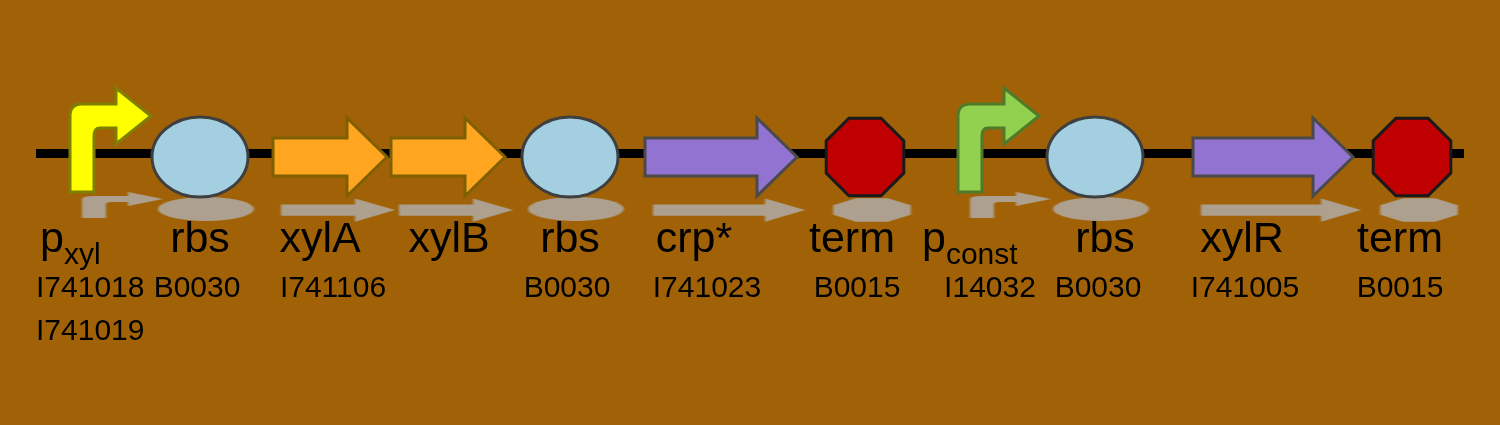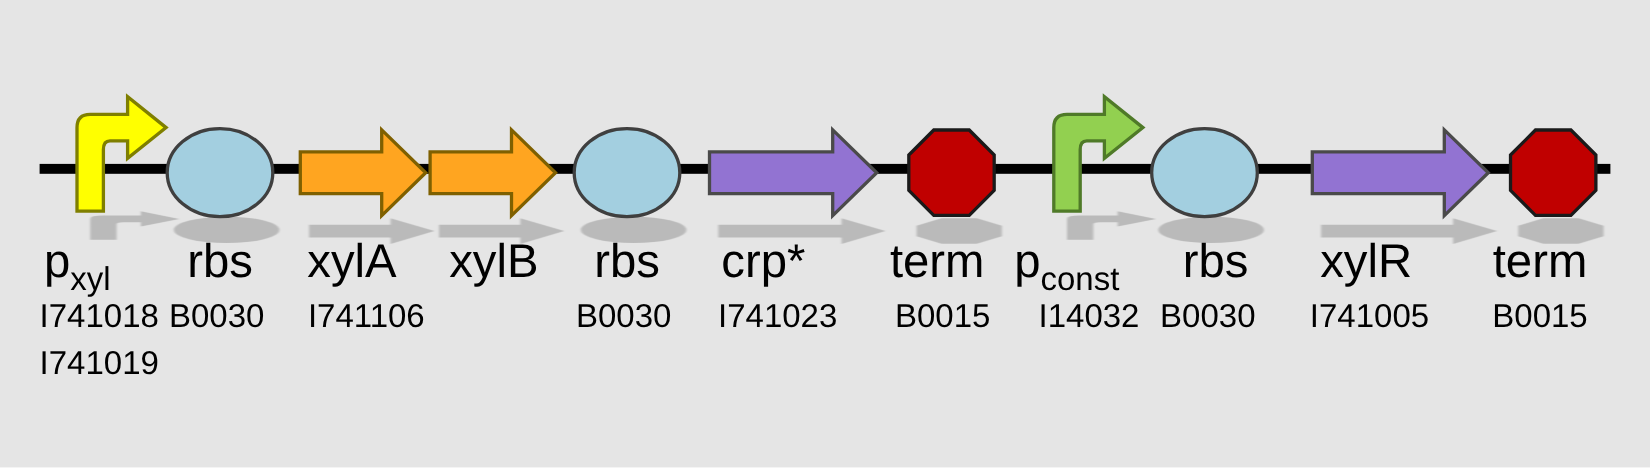--- a/index.html
+++ b/index.html
@@ -1,16 +1,16 @@
 <!DOCTYPE html>
 <html><head>
 <meta charset="utf-8">
 <style>
   html,body{margin:0;padding:0;background:#ffffff;}
-  .stage{position:relative;width:1500px;height:425px;background:#e5e5e5;overflow:hidden;}
+  .stage{position:relative;width:1500px;height:425px;background:#a16207;overflow:hidden;}
   svg{display:block;}
   .glyph{stroke-width:3;}
   .shadow{fill:#b0b0b0;stroke:none;opacity:.8;filter:blur(1.2px);}
   text{font-family:"Liberation Sans","DejaVu Sans",sans-serif;fill:#000000;}
   .lbl{font-size:43px;}
   .sub{font-size:30px;}
   .id{font-size:30px;}
 </style>
 </head>
 <body>

